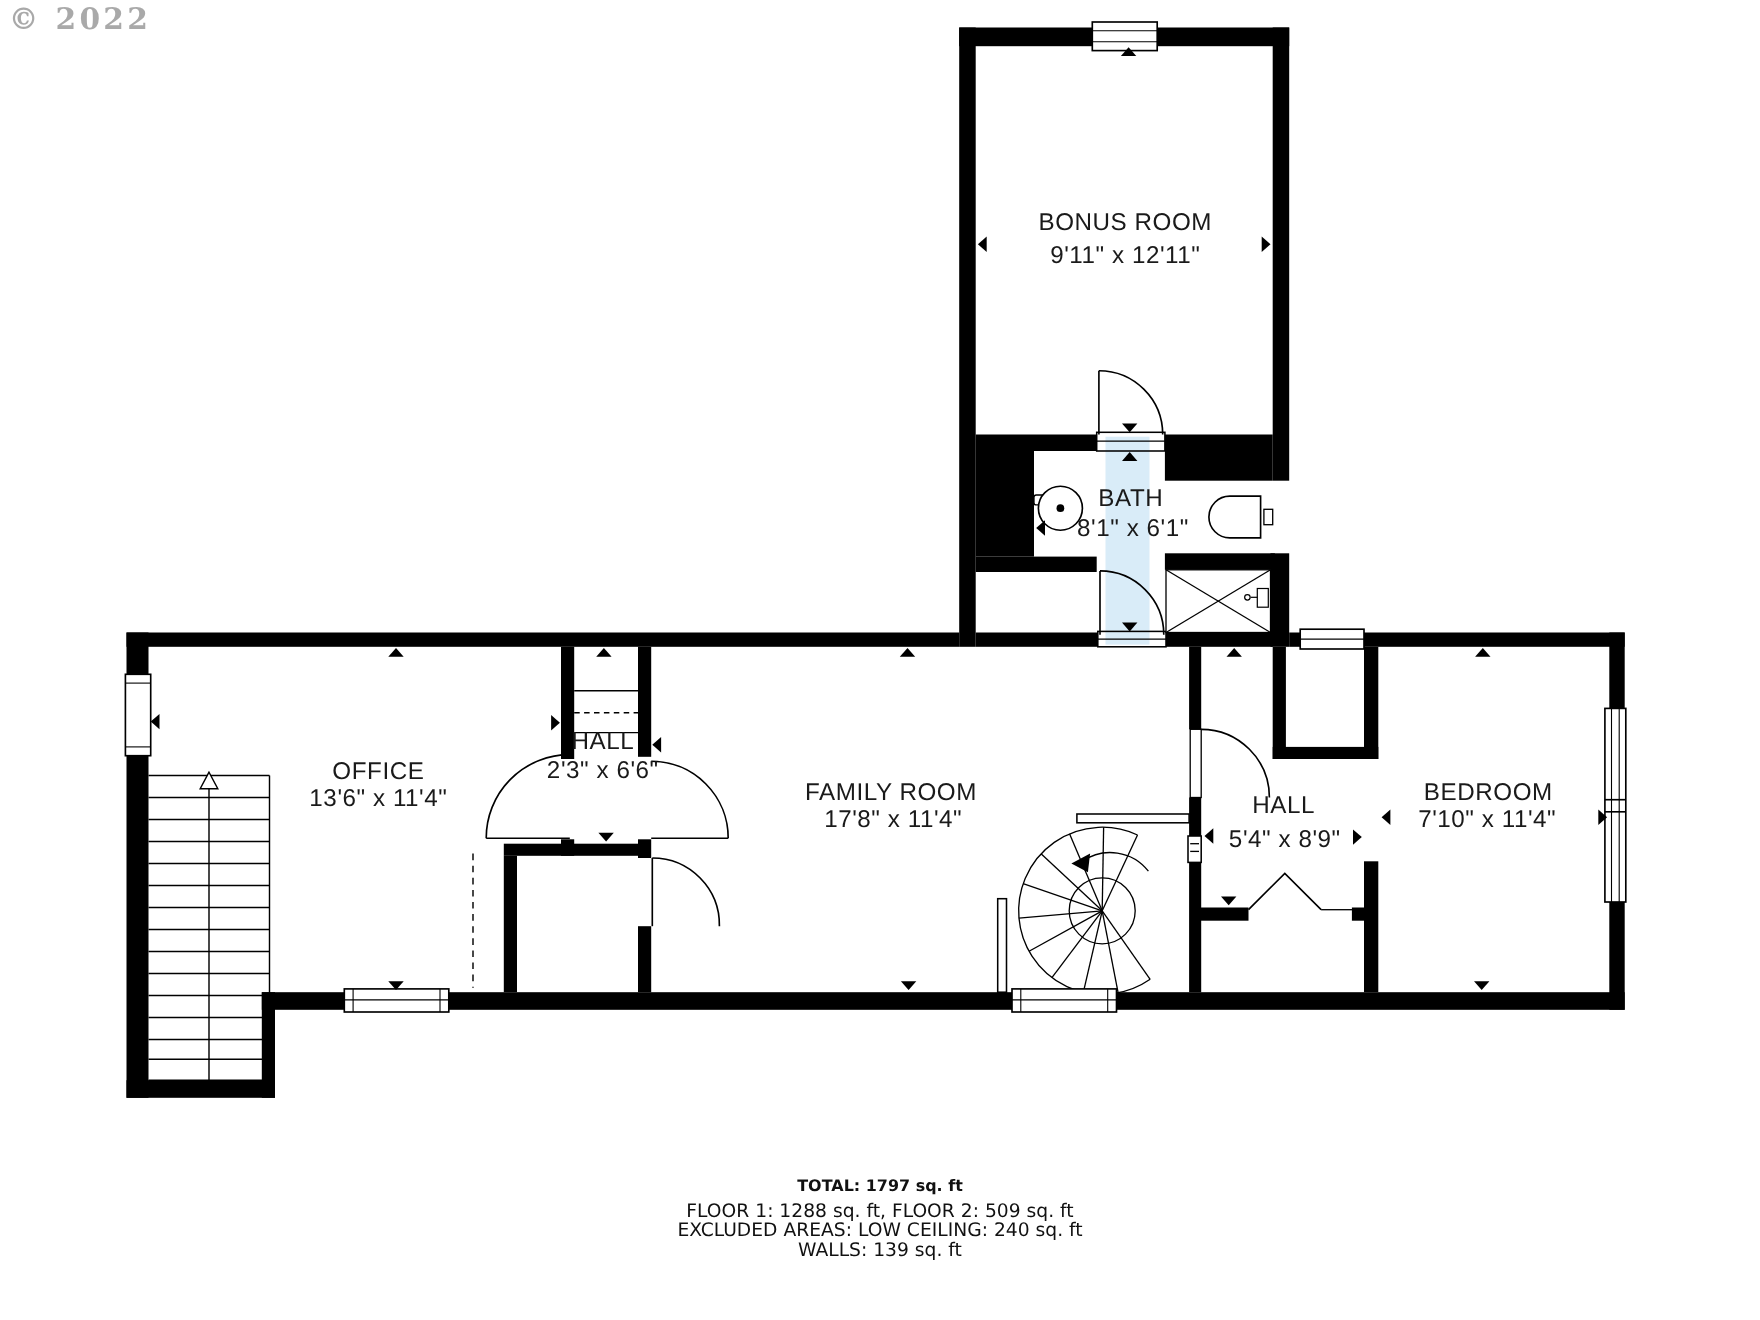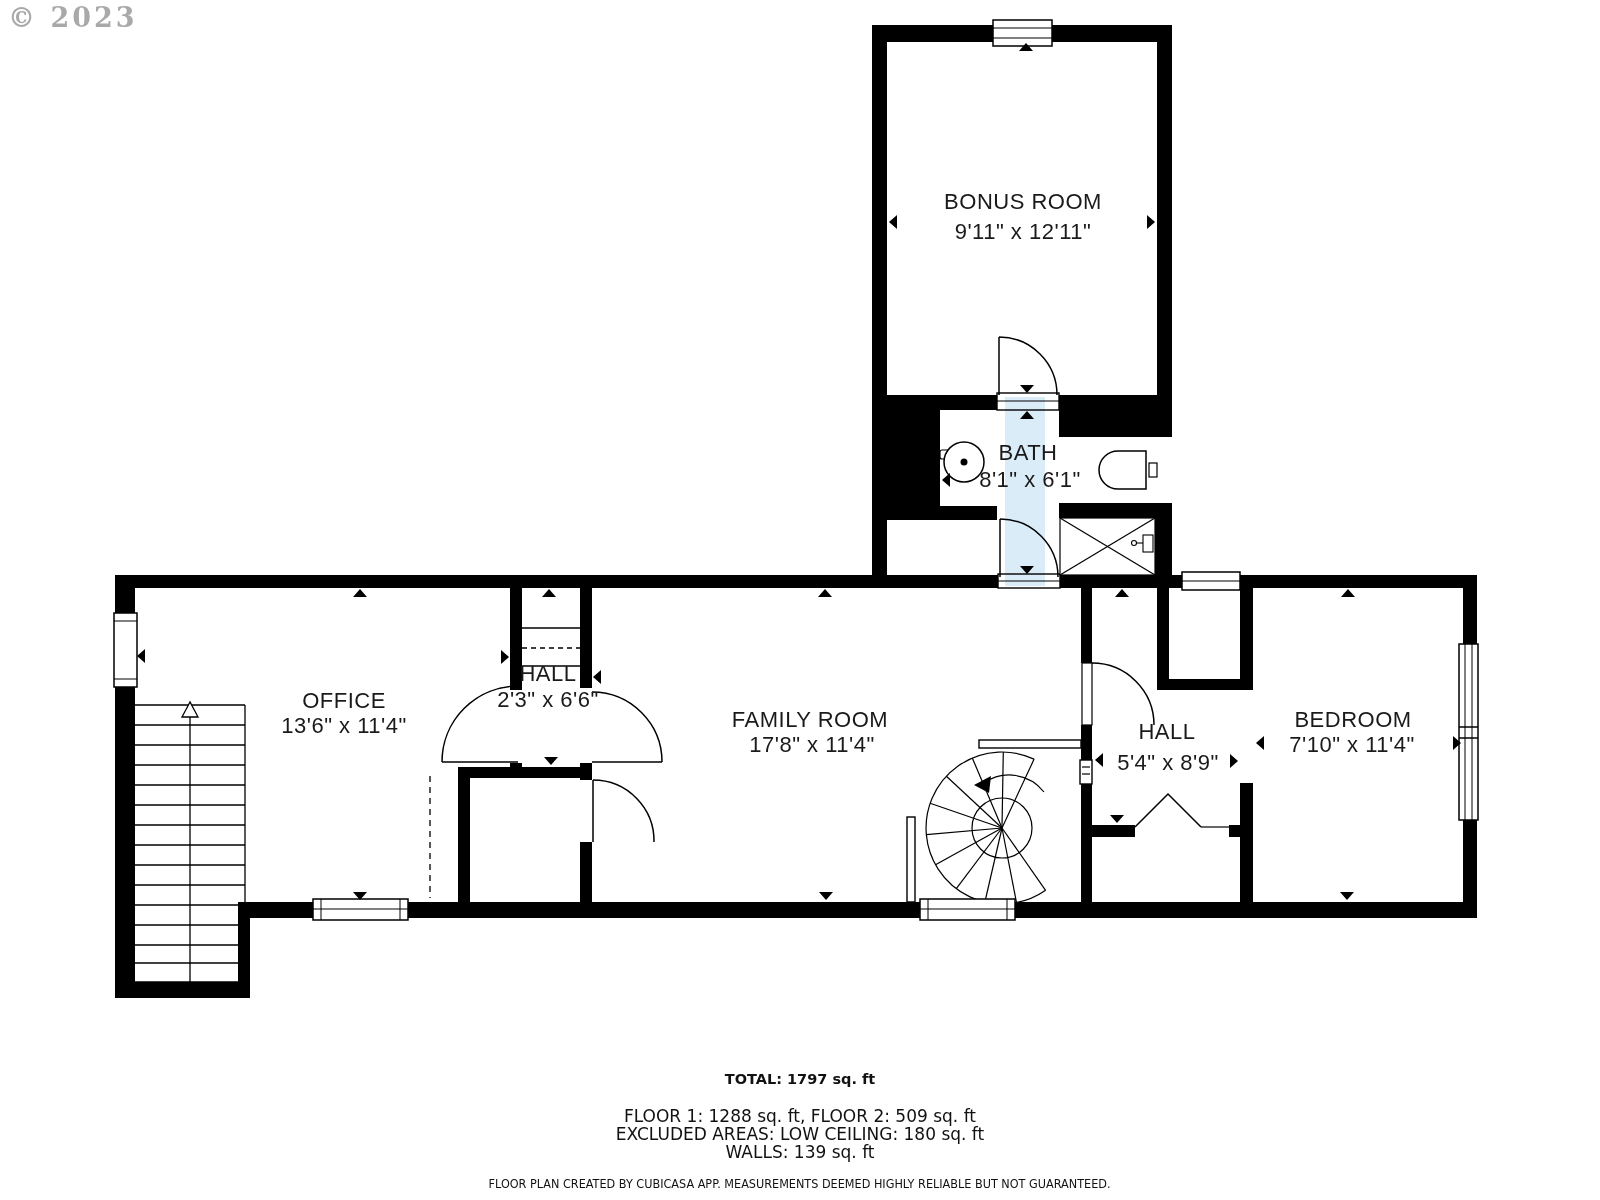--- a/index.html
+++ b/index.html
@@ -7,32 +7,32 @@
        font-family:"Liberation Sans", sans-serif;}
   .canvas{position:absolute;inset:0;background:#fff;}
   .watermark{position:absolute;left:8px;top:2px;
              font-family:"DejaVu Serif", serif;font-weight:bold;
              font-size:27px;letter-spacing:3px;color:#9b9b9b;opacity:.85;}
   svg.plan{position:absolute;left:0;top:0;}
   svg.plan text{font-family:"Liberation Sans", sans-serif;fill:#1a1a1a;
                 font-size:22px;letter-spacing:.5px;}
   .summary{position:absolute;left:0;right:0;top:1071px;text-align:center;
            font-family:"DejaVu Sans", sans-serif;color:#111;}
-  .summary .total{font-size:14.5px;font-weight:bold;margin-bottom:20px;}
+  .summary .total{font-size:14.5px;font-weight:bold;margin-bottom:5px;}
   .summary .line{font-size:17px;line-height:18px;}
   .footer{position:absolute;left:0;right:0;top:1174px;text-align:center;}
   .footer span{display:inline-block;transform:scaleX(.9);
                font-family:"DejaVu Sans", sans-serif;font-size:12.5px;color:#111;}
 </style>
 </head>
 <body>
 
 <div class="canvas">
 
-  <div class="watermark">© 2023</div>
+  <div class="watermark">© 2022</div>
 
   <svg class="plan" width="1600" height="1200" viewBox="0 0 1600 1200">
 
     <g stroke="#000" stroke-width="1.3" fill="none">
       <line x1="135" y1="705" x2="245" y2="705"></line>
         <line x1="135" y1="725" x2="245" y2="725"></line>
       <line x1="135" y1="745" x2="245" y2="745"></line>
         <line x1="135" y1="765" x2="245" y2="765"></line>
       <line x1="135" y1="785" x2="245" y2="785"></line>
         <line x1="135" y1="805" x2="245" y2="805"></line>
@@ -264,21 +264,18 @@
       <text x="1167" y="739">HALL</text>
       <text x="1168" y="770">5'4" x 8'9"</text>
       <text x="1353" y="727">BEDROOM</text>
       <text x="1352" y="752">7'10" x 11'4"</text>
     </g>
   </svg>
 
   <div class="summary">
     <div class="total">TOTAL: 1797 sq. ft</div>
     <div class="line">FLOOR 1: 1288 sq. ft, FLOOR 2: 509 sq. ft</div>
-    <div class="line">EXCLUDED AREAS: LOW CEILING: 180 sq. ft</div>
+    <div class="line">EXCLUDED AREAS: LOW CEILING: 240 sq. ft</div>
     <div class="line">WALLS: 139 sq. ft</div>
   </div>
 
-  <div class="footer">
-    <span>FLOOR PLAN CREATED BY CUBICASA APP. MEASUREMENTS DEEMED HIGHLY RELIABLE BUT NOT GUARANTEED.</span>
-  </div>
 
 </div>
 
 </body></html>

